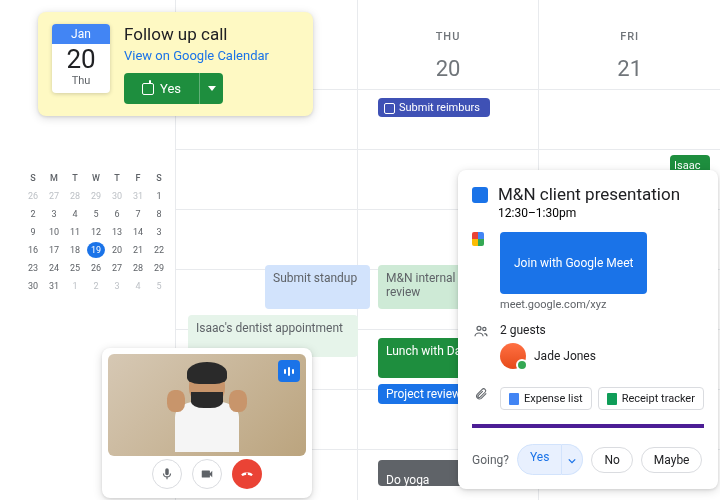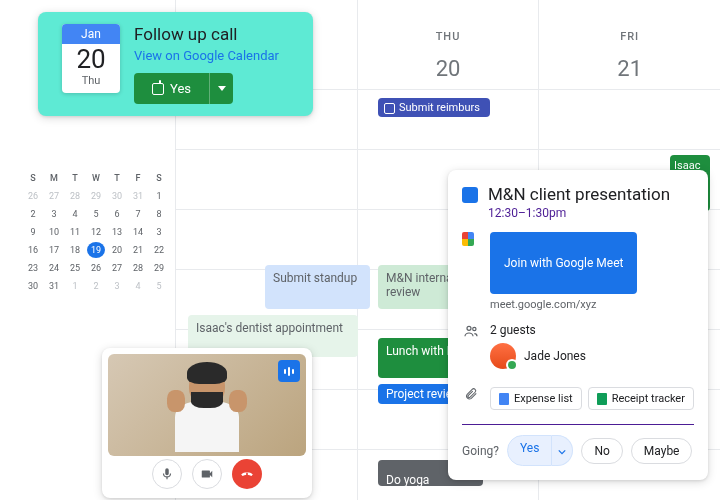--- a/index.html
+++ b/index.html
@@ -25,21 +25,21 @@
 .check{display:inline-block;width:11px;height:11px;border:1.5px solid #fff;border-radius:2px;margin-right:4px;vertical-align:middle}
 .e-isaac{right:10px;top:155px;width:40px;height:56px;background:#1e8e3e;font-size:11px;padding:4px}
 .e-standup{left:265px;top:265px;width:105px;background:#d2e3fc;color:#3c4043;height:44px}
 .e-review{left:378px;top:265px;width:105px;background:#ceead6;color:#3c4043;height:44px}
 .e-dentist{left:188px;top:315px;width:170px;background:#e6f4ea;color:#3c4043;height:42px}
 .e-lunch{left:378px;top:338px;width:105px;background:#1e8e3e;height:40px}
 .e-project{left:378px;top:384px;width:105px;background:#1a73e8;height:20px;padding:3px 8px}
 .e-yoga{left:378px;top:460px;width:105px;background:#5f6368;height:20px;padding:13px 8px}
 
 
-.invite{position:absolute;left:38px;top:12px;width:275px;padding:12px 24px;z-index:5;display:flex;gap:14px;align-items:flex-start;background:#5eead4}
+.invite{position:absolute;left:38px;top:12px;width:275px;padding:12px 14px;z-index:5;display:flex;gap:14px;align-items:flex-start;background:#fef9c3}
 .date-badge{width:58px;background:#fff;border-radius:4px;box-shadow:0 1px 4px rgba(0,0,0,0.18);text-align:center;padding-bottom:6px}
 .date-month{background:#4285f4;color:#fff;font-size:12px;padding:3px 0;border-radius:4px 4px 0 0}
 .date-day{font-size:26px;line-height:30px}
 .date-dow{font-size:11px;color:#5f6368}
 .invite-body{flex:1}
 .invite-title{font-size:17px;margin-bottom:4px}
 .invite-link{color:#1a73e8;font-size:13px;cursor:pointer}
 .rsvp-wrap{display:inline-flex;margin-top:10px}
 .rsvp-yes{background:#1e8e3e;color:#fff;font-size:13px;padding:8px 18px;display:flex;align-items:center;gap:6px;border-radius:4px 0 0 4px;cursor:pointer}
 .rsvp-drop{background:#1e8e3e;border-left:1px solid rgba(255,255,255,0.3);width:24px;display:flex;align-items:center;justify-content:center;border-radius:0 4px 4px 0;cursor:pointer}
@@ -67,46 +67,46 @@
 .sound-badge{position:absolute;top:6px;right:6px;width:22px;height:22px;background:#1a73e8;border-radius:4px;display:flex;align-items:center;justify-content:center}
 .snd-bars{display:flex;gap:2px;align-items:center}
 .snd-bars span{width:2px;background:#fff;border-radius:1px}
 .snd-bars span:nth-child(1){height:5px}.snd-bars span:nth-child(2){height:9px}.snd-bars span:nth-child(3){height:5px}
 .video-ctrl{height:36px;display:flex;align-items:center;justify-content:center;gap:10px}
 .vbtn{width:30px;height:30px;border-radius:50%;border:1px solid #dadce0;display:flex;align-items:center;justify-content:center;cursor:pointer}
 .vbtn.end{background:#ea4335;border:none}
 .mic-ico,.cam-ico,.phone-ico{width:14px;height:14px}
 
 
-.detail{position:absolute;right:12px;top:170px;width:260px;z-index:7;padding:14px}
+.detail{position:absolute;right:2px;top:170px;width:260px;z-index:7;padding:14px}
 .d-head{display:flex;gap:10px;align-items:flex-start}
 .sq{width:16px;height:16px;background:#1a73e8;border-radius:3px;margin-top:3px;flex-shrink:0}
 .d-title{font-size:17px}
-.d-time{font-size:12px;color:#4c1d95;margin-top:2px}
+.d-time{font-size:12px;color:#000000;margin-top:2px}
 .d-row{display:flex;gap:10px;margin-top:12px;align-items:flex-start}
 .d-ico{width:18px;flex-shrink:0;display:flex;justify-content:center;color:#5f6368}
 .meet-logo{width:18px;height:18px;position:relative}
 .meet-logo::before{content:'';position:absolute;width:12px;height:14px;background:conic-gradient(#4285f4 0 25%,#34a853 25% 50%,#fbbc04 50% 75%,#ea4335 75%);border-radius:2px}
 .join-btn{background:#1a73e8;color:#fff;font-size:12px;padding:24px 14px;border-radius:4px;cursor:pointer;display:inline-block}
 .meet-url{font-size:11px;color:#5f6368;margin-top:4px}
 .guest-list{font-size:12px}
 .guest-count{margin-bottom:6px}
 .guest{display:flex;align-items:center;gap:8px;margin-bottom:6px}
 .avatar{width:26px;height:26px;border-radius:50%;position:relative}
 .av1{background:linear-gradient(#8d6e63,#6d4c41)}
 .av2{background:linear-gradient(#ff7043,#e64a19)}
 .check-badge{position:absolute;right:-2px;bottom:-2px;width:12px;height:12px;background:#34a853;border:2px solid #fff;border-radius:50%}
 .guest-name{font-size:12px}
 .guest-role{font-size:10px;color:#5f6368}
 .attach{display:flex;gap:6px;flex-wrap:wrap}
 .chip{font-size:11px;border:1px solid #dadce0;border-radius:4px;padding:4px 8px;display:flex;align-items:center;gap:5px}
 .doc-ico{width:10px;height:12px;background:#4285f4;border-radius:1px}
 .sheet-ico{width:10px;height:12px;background:#0f9d58;border-radius:1px}
 .clip-ico svg{width:14px;height:14px;stroke:#5f6368}
-.going{display:flex;align-items:center;gap:8px;margin-top:14px;border-top:1px solid #4c1d95;padding-top:10px}
+.going{display:flex;align-items:center;gap:8px;margin-top:14px;border-top:4px solid #4c1d95;padding-top:16px}
 .going-label{font-size:12px;color:#5f6368}
 .pill{font-size:12px;border:1px solid #dadce0;border-radius:16px;padding:5px 12px;cursor:pointer}
 .pill.sel{color:#1a73e8;border-color:#d2e3fc;background:#e8f0fe}
 .pill-split{display:flex}
 .pill-split .pill{border-radius:16px 0 0 16px}
 .pill-split .dd{border:1px solid #d2e3fc;border-left:none;border-radius:0 16px 16px 0;padding:5px 6px;background:#e8f0fe;color:#1a73e8;cursor:pointer}
 .people-ico svg{width:16px;height:16px;stroke:#5f6368;fill:none}
 .cal-ico{width:12px;height:12px;border:1.5px solid #fff;border-radius:2px;position:relative}
 .cal-ico::before{content:'';position:absolute;width:2px;height:4px;background:#fff;top:-4px;left:6px;border-radius:1px}
 </style>

